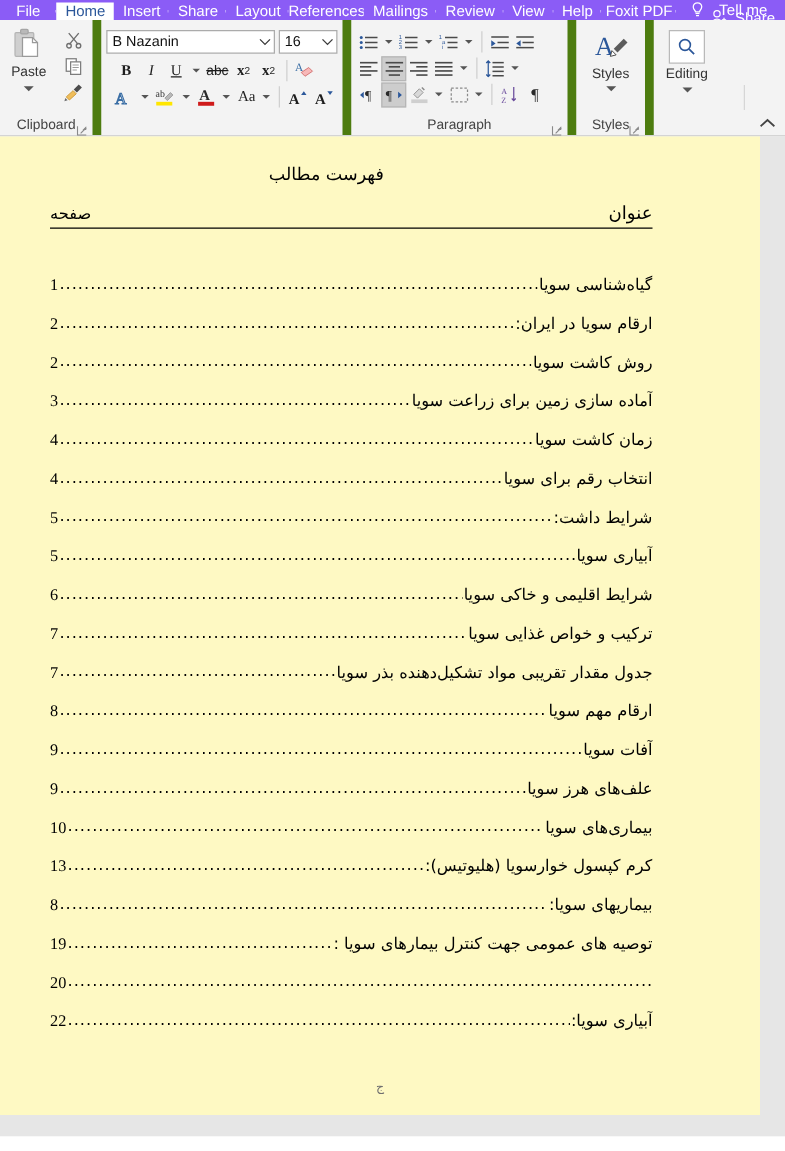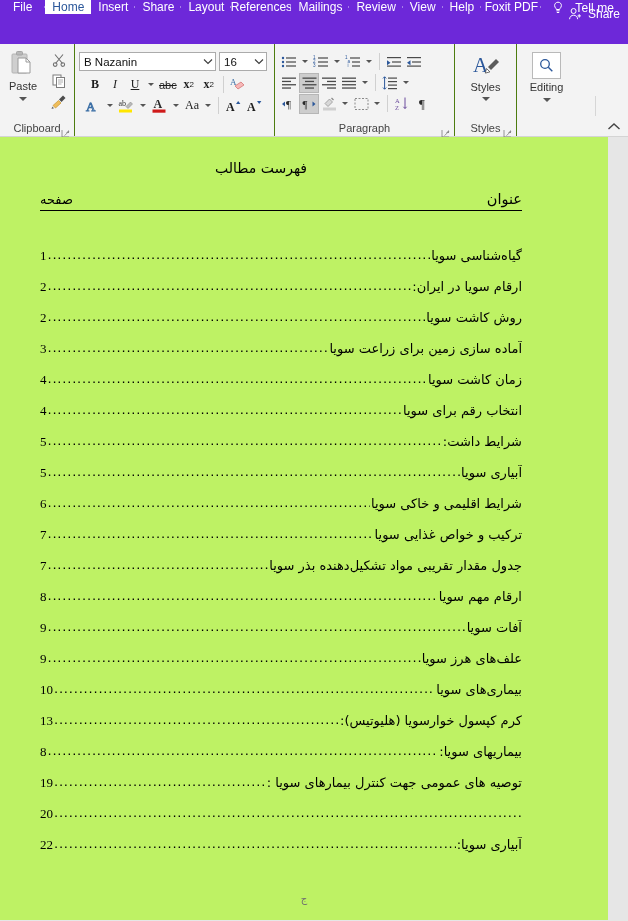--- a/index.html
+++ b/index.html
@@ -10,24 +10,24 @@
   body {
     width: 628px;
     height: 921px;
     overflow: hidden;
     font-family: "Liberation Sans", sans-serif;
     -webkit-font-smoothing: antialiased;
   }
 
   
   .tabstrip {
-    height: 44px;
-    background: #6d28d9;
-    display: flex;
-    align-items: flex-start;
+    height: 16px;
+    background: #8b5cf6;
+    display: flex;
+    align-items: flex-end;
     position: relative;
     overflow: hidden;
   }
   .tab {
     display: flex;
     align-items: center;
     justify-content: center;
     color: #ffffff;
     font-size: 12px;
     padding: 0 7px;
@@ -85,21 +85,21 @@
     position: relative;
     box-sizing: border-box;
   }
   .group {
     position: relative;
     display: flex;
     flex-direction: column;
     box-sizing: border-box;
     padding-top: 3px;
   }
-  .group + .group { border-left: 1px solid #4d7c0f; }
+  .group + .group { border-left: 7px solid #4d7c0f; }
   .group-body { flex: 1; display: flex; }
   .group-label {
     height: 16px;
     line-height: 16px;
     font-size: 11px;
     color: #444;
     text-align: center;
     position: relative;
     user-select: none;
   }
@@ -255,21 +255,21 @@
     height: 800px;
     background: #e6e6e6;
     overflow: hidden;
   }
   .page {
     position: absolute;
     left: 0;
     top: 0;
     width: 608px;
     height: 783px;
-    background: #bef264;
+    background: #fef9c3;
     box-sizing: border-box;
   }
   .doc-inner {
     padding: 22px 86px 0 40px;
     direction: rtl;
     font-family: "DejaVu Sans", sans-serif;
   }
   .toc-title {
     text-align: center;
     font-size: 14px;

